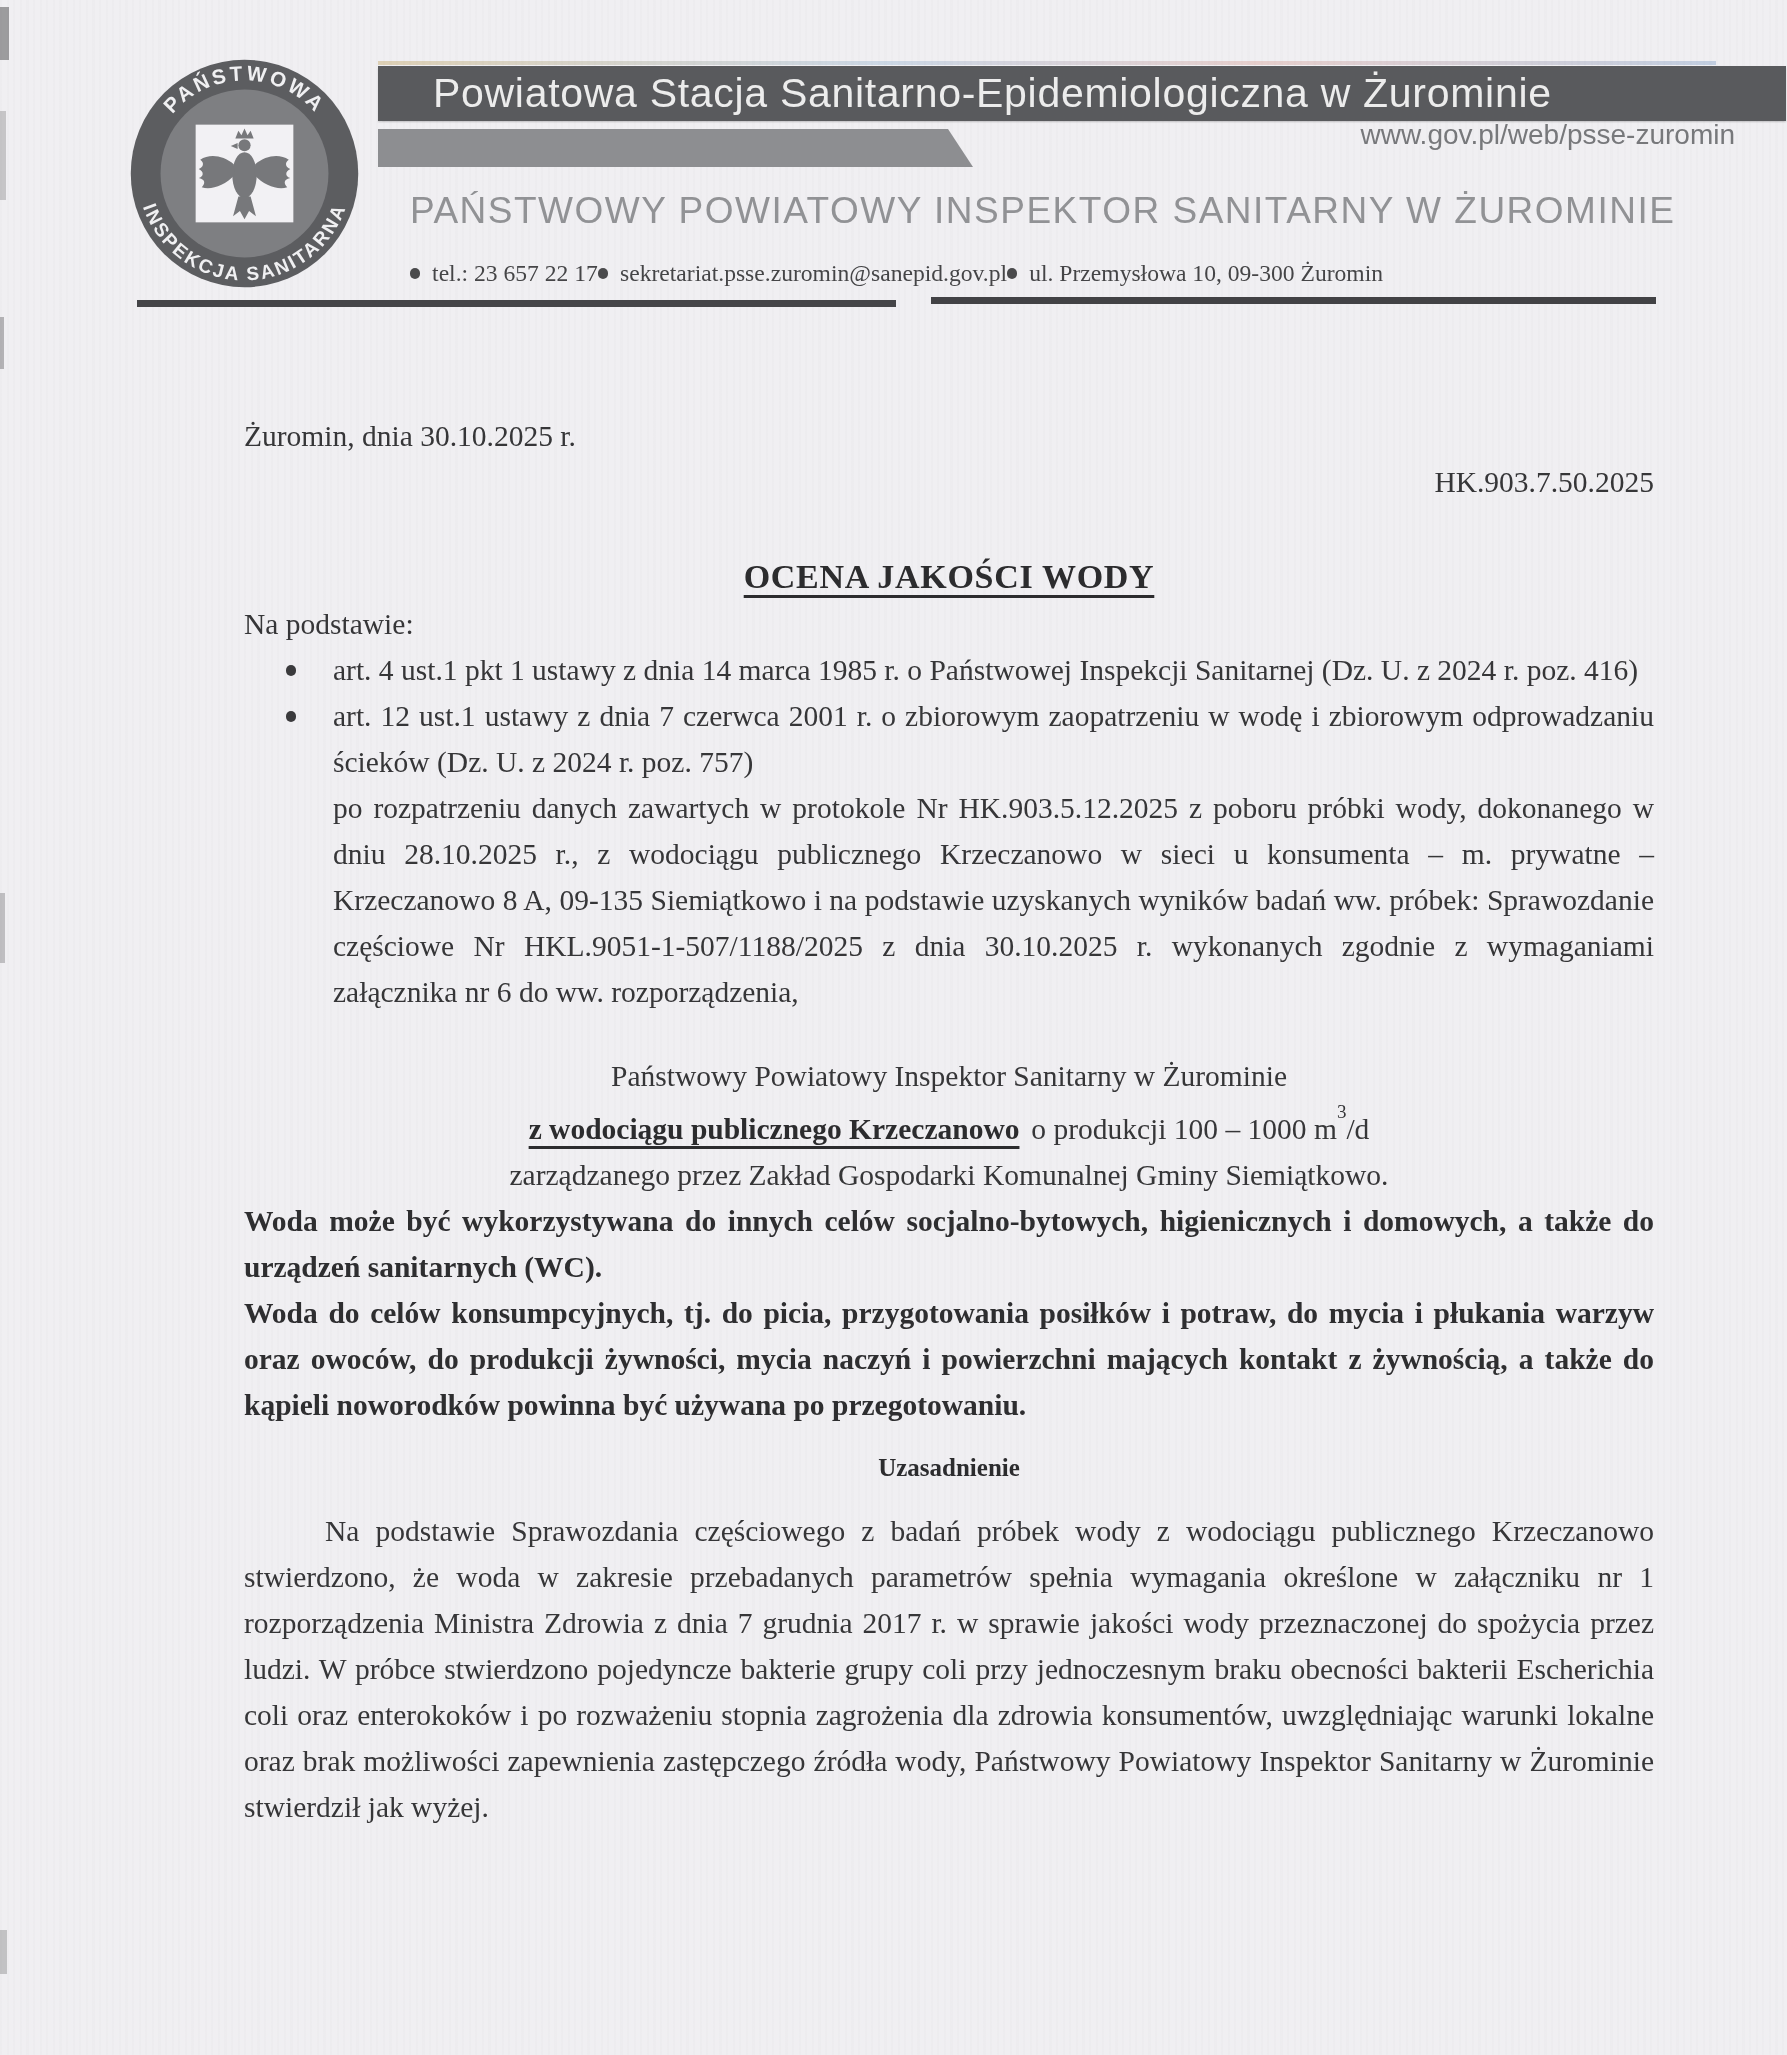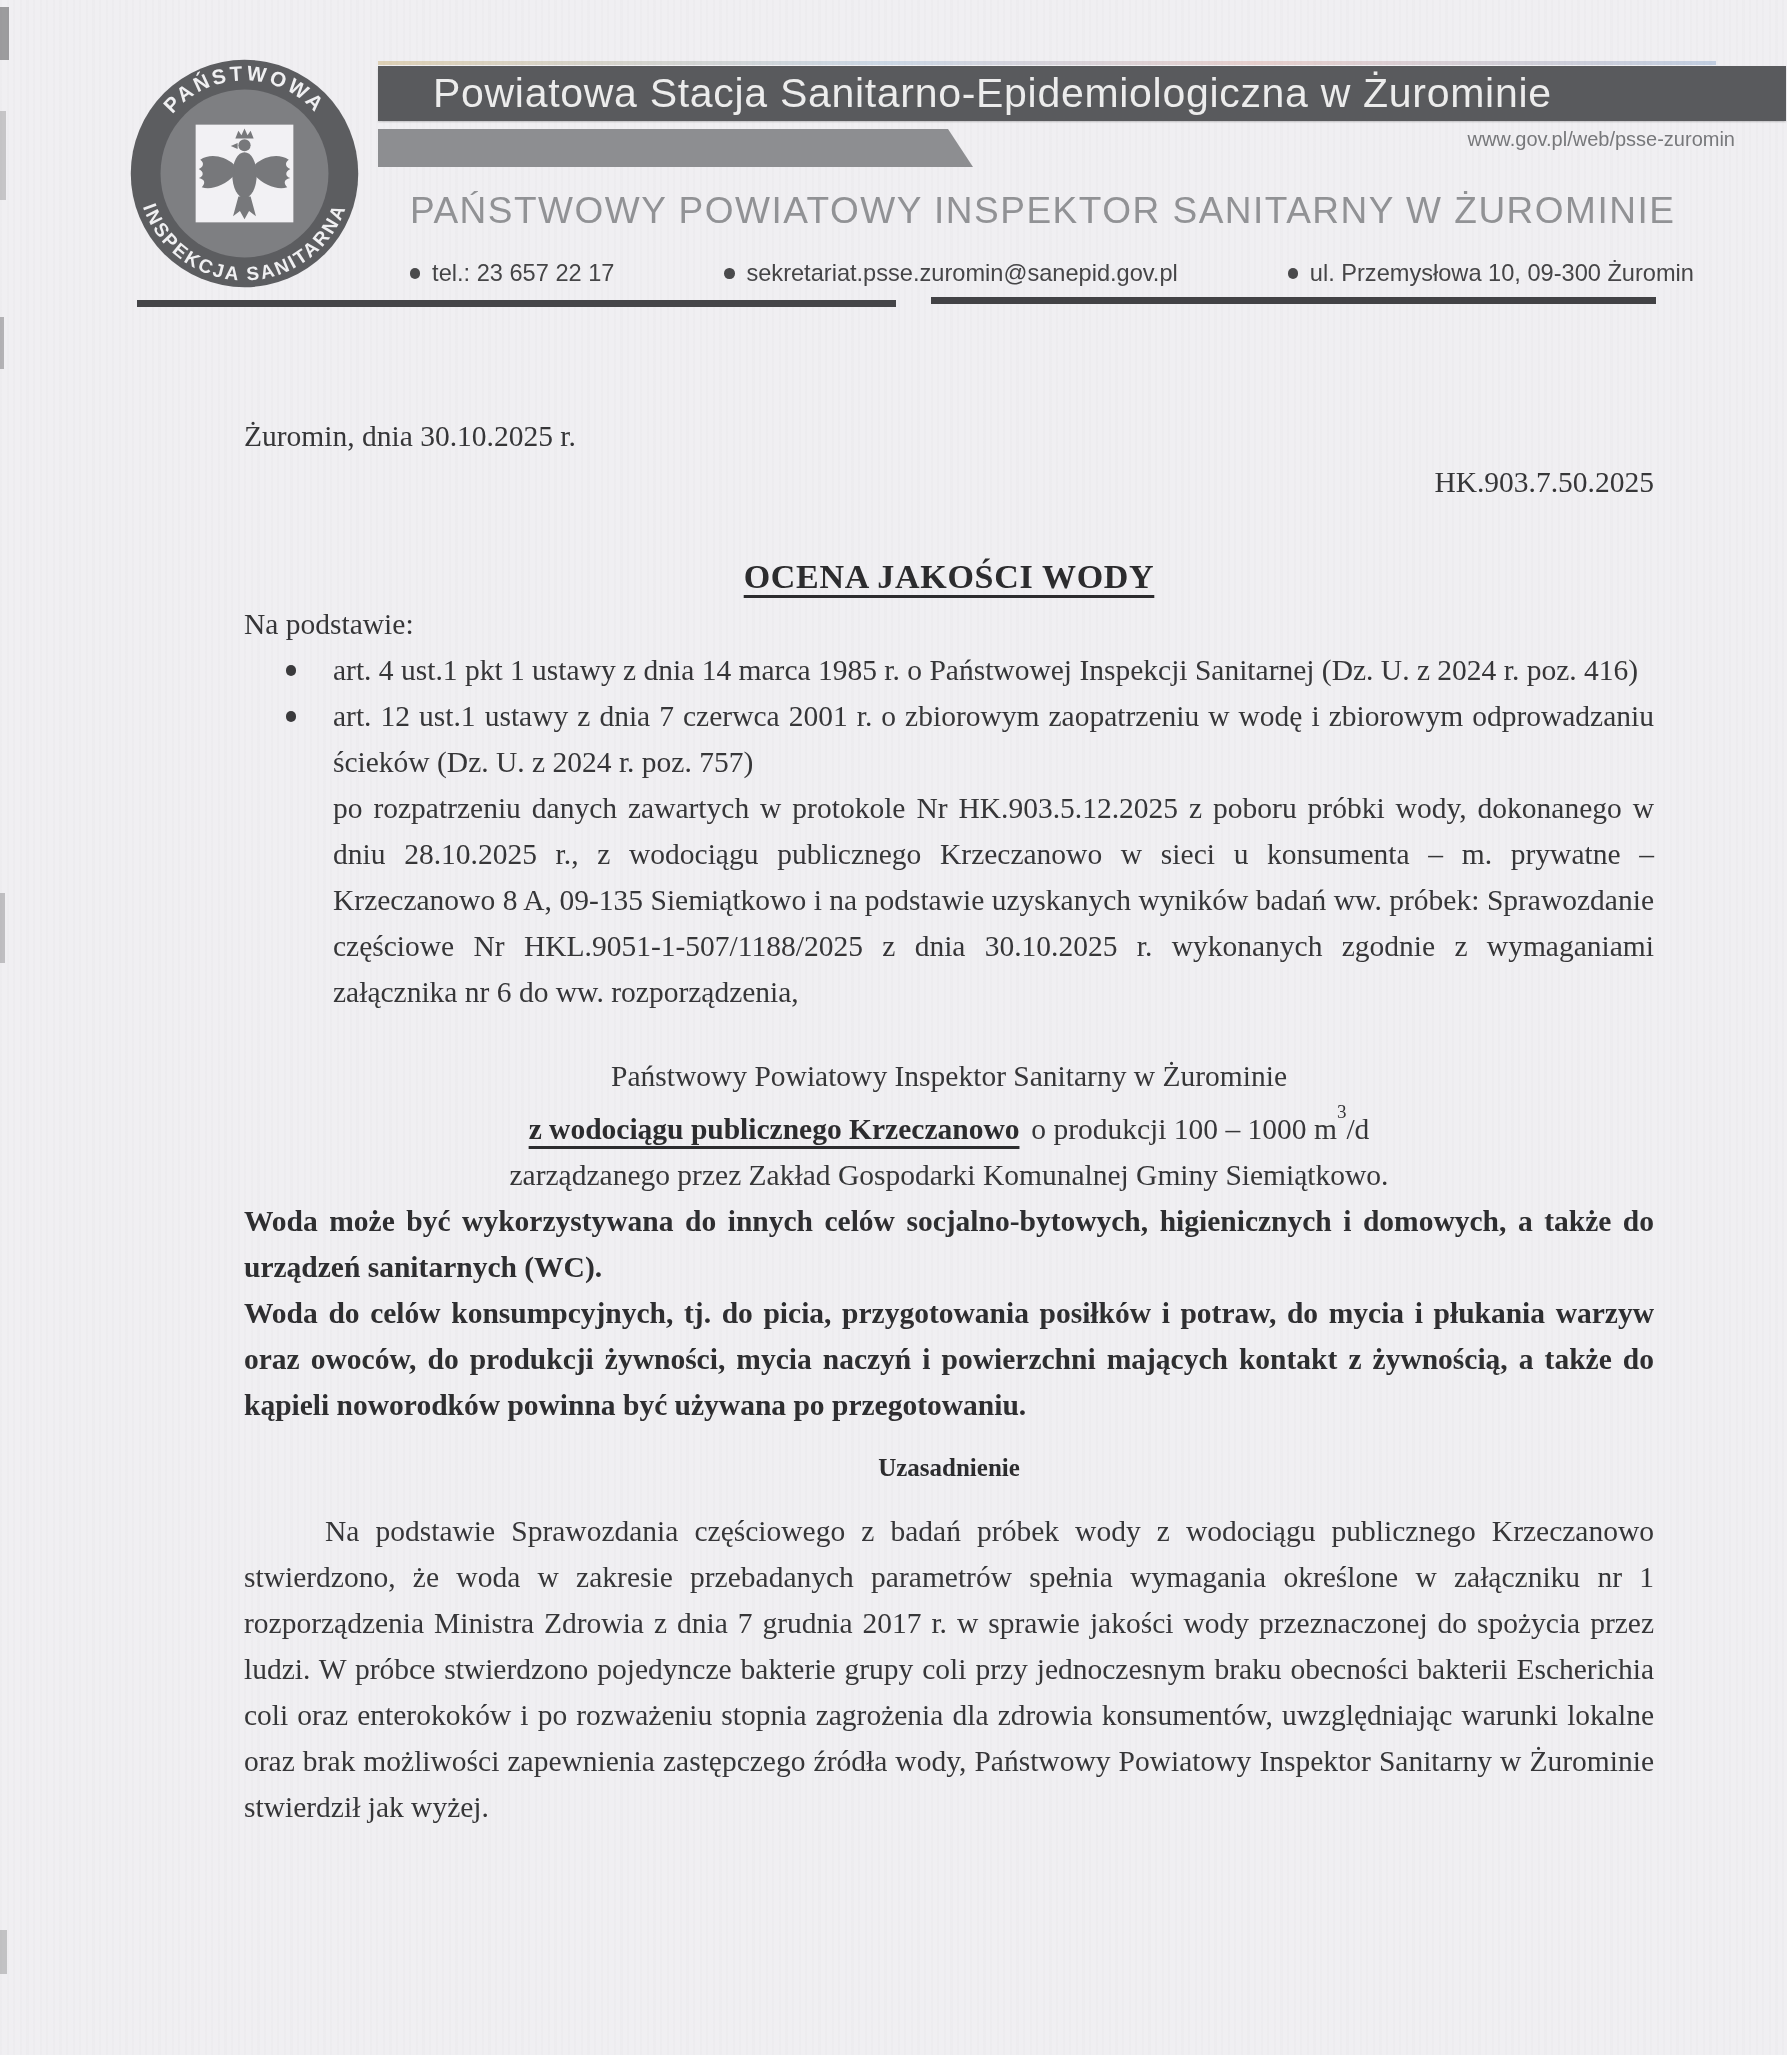--- a/index.html
+++ b/index.html
@@ -28,35 +28,35 @@
     font-family:"Liberation Sans", sans-serif;
     font-size:41px;font-weight:400;letter-spacing:0.7px;color:#ececec;
     box-shadow:0 1.5px 1.5px rgba(0,0,0,.15);
   }
   .bar-gray{
     position:absolute;left:378px;top:129px;width:595px;height:38px;
     background:#8d8e91;
     clip-path:polygon(0 0, calc(100% - 25px) 0, 100% 100%, 0 100%);
   }
   .website{
-    position:absolute;top:128px;right:52px;
+    position:absolute;top:119px;right:52px;
     font-family:"Liberation Sans", sans-serif;
-    font-size:20px;color:#77787b;
+    font-size:28px;color:#77787b;
   }
   .inspector-title{
     position:absolute;left:410px;top:190px;
     font-family:"Liberation Sans", sans-serif;
     font-size:37px;font-weight:400;letter-spacing:1.5px;color:#919295;
     white-space:nowrap;
   }
   .contact-row{
     position:absolute;left:410px;top:260px;width:1284px;
-    display:flex;justify-content:space-between;
-    font-family:Liberation Sans, sans-serif;
-    font-size:23.6px;color:#454547;gap:32px;
+    display:flex;
+    font-family:Liberation Serif, serif;
+    font-size:23.6px;color:#454547;
   }
   .contact-item{display:flex;align-items:center;}
   .dot{
     width:10.3px;height:10.3px;border-radius:50%;
     background:#4a4a4c;display:inline-block;margin-right:11.8px;flex:0 0 auto;
   }
   .rule-seg{position:absolute;height:6.6px;background:#454548;}
   .rule-1{left:137px;top:300px;width:759px;}
   .rule-2{left:931px;top:297px;width:725px;background:#424245;}
   .seal{position:absolute;left:130px;top:59px;width:229px;height:229px;}

